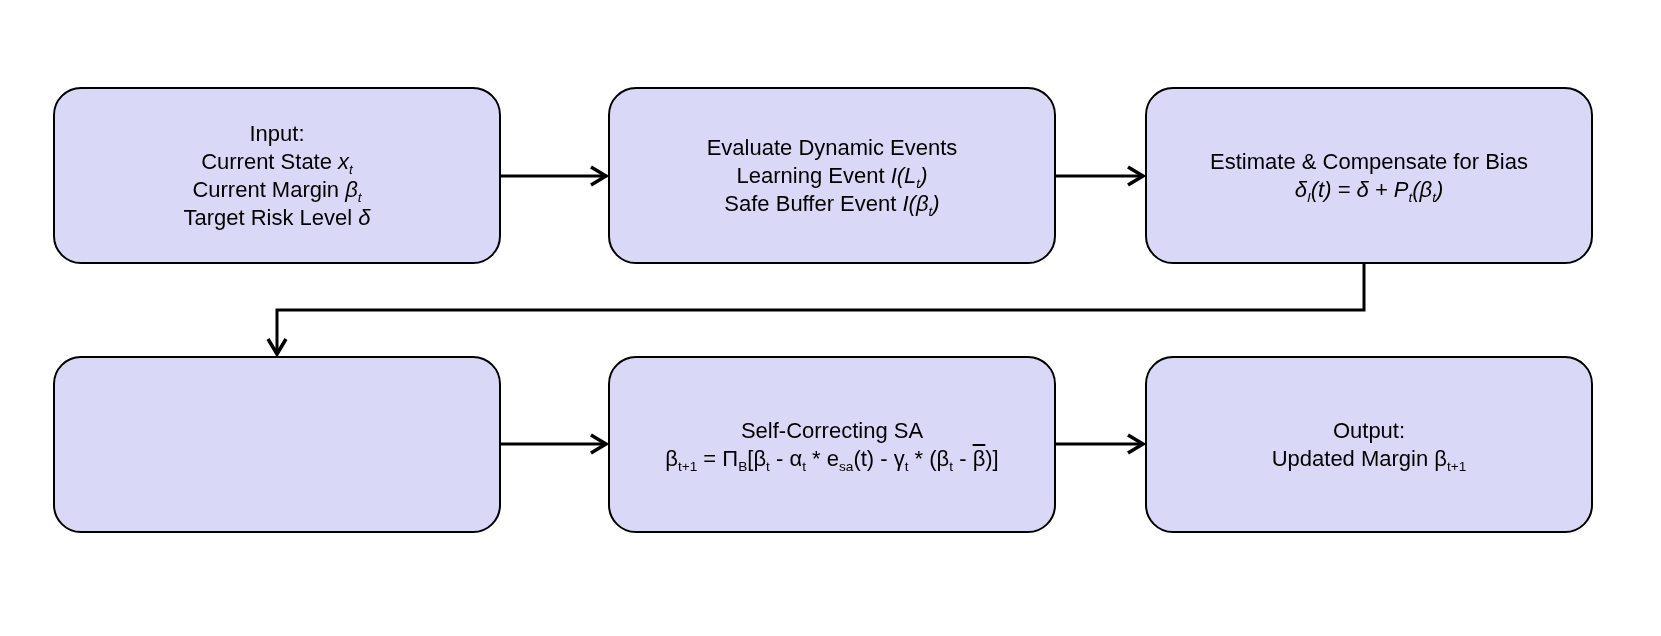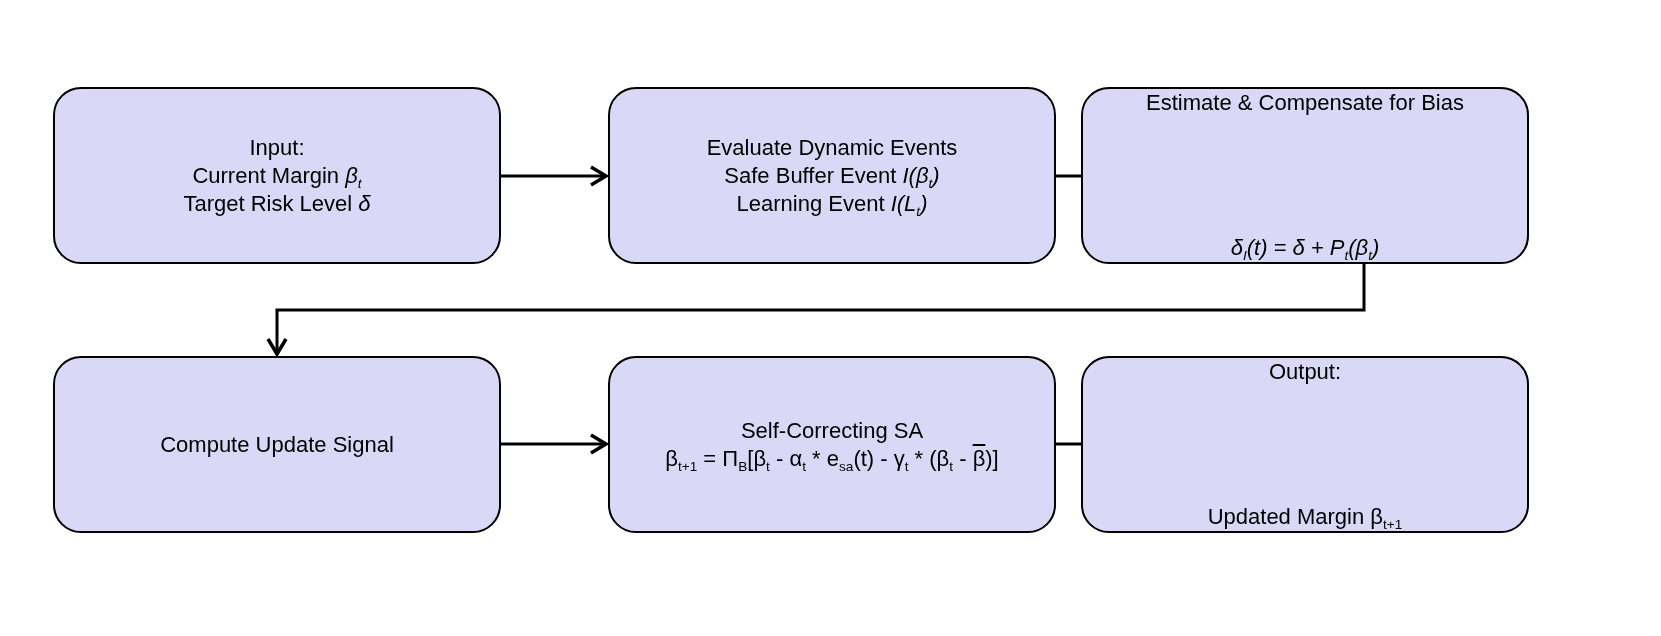--- a/index.html
+++ b/index.html
@@ -47,21 +47,21 @@
     line-height: 0;
   }
   .node .line .it { font-style: italic; }
   .node .line .ov { text-decoration: overline; }
 
   
   .r0 { top: 87px; }
   .r1 { top: 356px; }
   .c0 { left: 53px; }
   .c1 { left: 608px; }
-  .c2 { left: 1081px; justify-content: space-between; }
+  .c2 { left: 1145px; }
 </style>
 </head>
 <body>
 
 <div class="canvas">
 
   <svg class="edge-layer" viewBox="0 0 1661 636" xmlns="http://www.w3.org/2000/svg">
 
     <g stroke="#000000" fill="none">
       <line x1="501" y1="176" x2="605" y2="176" stroke-width="3"></line>
@@ -84,34 +84,34 @@
     </g>
 
     <g stroke="#000000" fill="none">
       <line x1="1056" y1="444" x2="1142" y2="444" stroke-width="3"></line>
       <polyline points="1128,435 1143,444 1128,453" stroke-width="3.5"></polyline>
     </g>
   </svg>
 
   <div class="node r0 c0">
       <div class="line"><span>Input:</span></div>
+      <div class="line"><span>Current State </span><span class="it">x</span><sub class="it">t</sub></div>
       <div class="line"><span>Current Margin </span><span class="it">β</span><sub class="it">t</sub></div>
       <div class="line"><span>Target Risk Level </span><span class="it">δ</span></div>
     </div>
   <div class="node r0 c1">
       <div class="line"><span>Evaluate Dynamic Events</span></div>
+      <div class="line"><span>Learning Event </span><span class="it">I(L</span><sub class="it">t</sub><span class="it">)</span></div>
       <div class="line"><span>Safe Buffer Event </span><span class="it">I(β</span><sub class="it">t</sub><span class="it">)</span></div>
-      <div class="line"><span>Learning Event </span><span class="it">I(L</span><sub class="it">t</sub><span class="it">)</span></div>
     </div>
   <div class="node r0 c2">
       <div class="line"><span>Estimate &amp; Compensate for Bias</span></div>
       <div class="line"><span class="it">δ</span><sub class="it">I</sub><span class="it">(t) = δ + P</span><sub class="it">t</sub><span class="it">(β</span><sub class="it">t</sub><span class="it">)</span></div>
     </div>
   <div class="node r1 c0">
-      <div class="line"><span>Compute Update Signal</span></div>
     </div>
   <div class="node r1 c1">
       <div class="line"><span>Self-Correcting SA</span></div>
       <div class="line"><span>β</span><sub>t+1</sub><span> = Π</span><sub>B</sub><span>[β</span><sub>t</sub><span> - α</span><sub>t</sub><span> * e</span><sub>sa</sub><span>(t) - γ</span><sub>t</sub><span> * (β</span><sub>t</sub><span> - </span><span class="ov">β</span><span>)]</span></div>
     </div>
   <div class="node r1 c2">
       <div class="line"><span>Output:</span></div>
       <div class="line"><span>Updated Margin β</span><sub>t+1</sub></div>
     </div>
 

